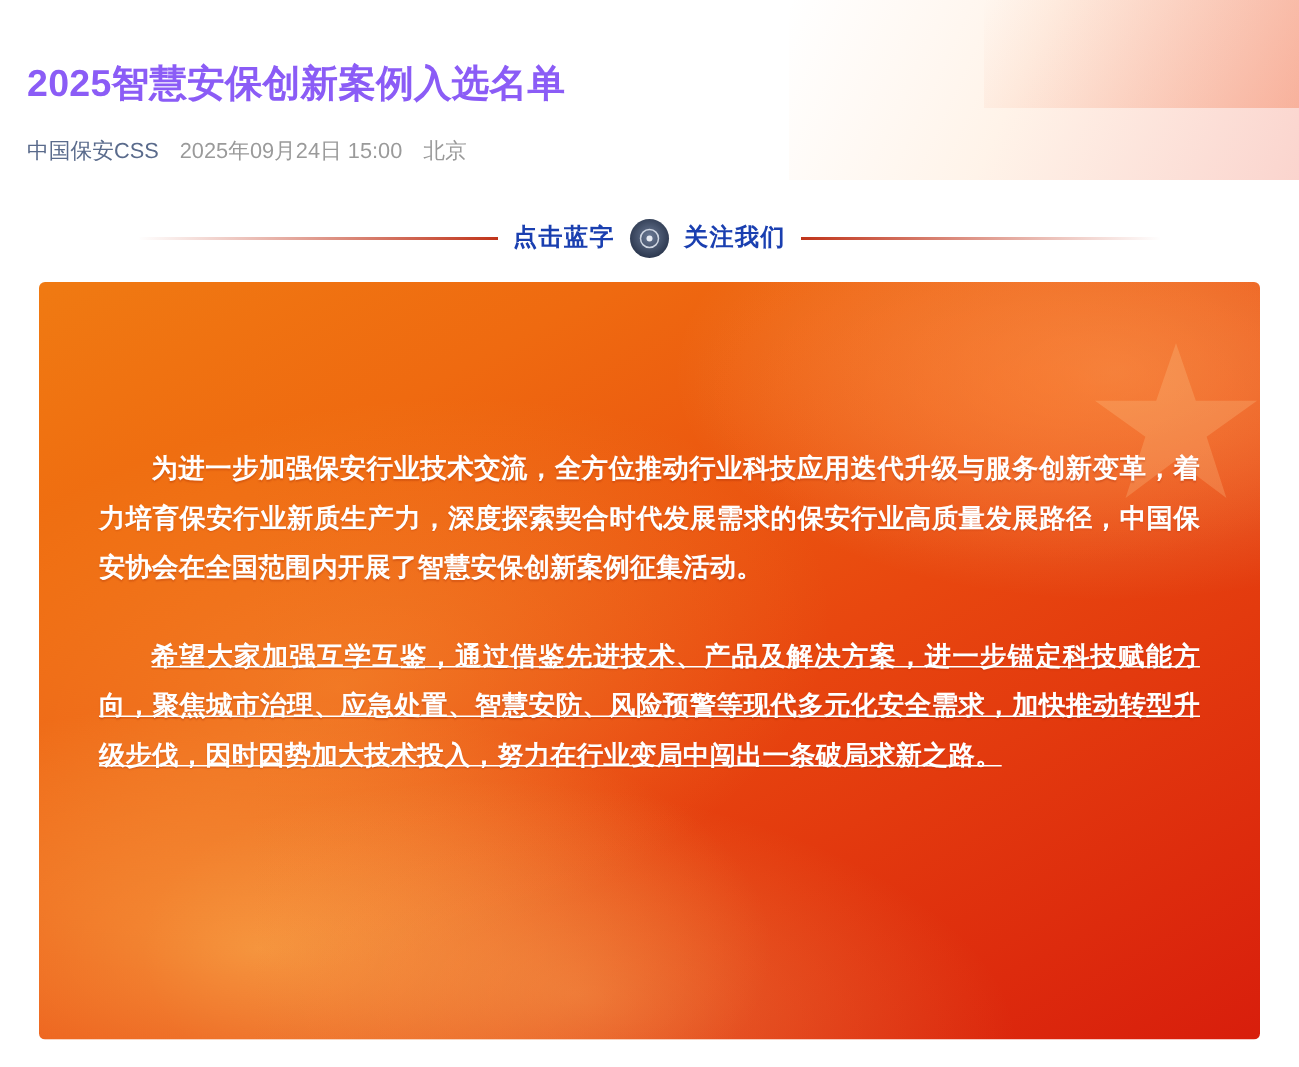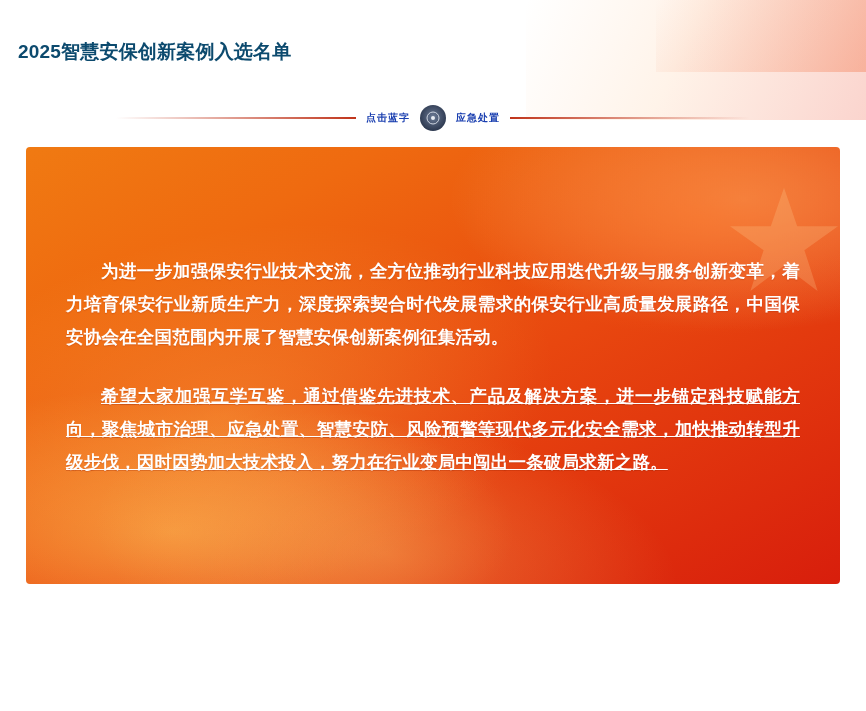--- a/index.html
+++ b/index.html
@@ -36,24 +36,24 @@
     pointer-events: none;
   }
 
   .article {
     position: relative;
     padding: 0 18px;
     box-sizing: border-box;
   }
 
   .title {
-    font-size: 19px;
+    font-size: 25px;
     line-height: 34px;
     font-weight: 700;
-    color: #0c4a6e;
+    color: #8b5cf6;
     padding-top: 22px;
     letter-spacing: 0.2px;
   }
 
   .meta {
     margin-top: 18px;
     font-size: 14.5px;
     color: #8c8c8c;
     display: flex;
     align-items: center;
@@ -77,21 +77,21 @@
   }
   .band .rule {
     height: 2px;
     background: linear-gradient(90deg, rgba(200,40,20,0) 0%, #c0341a 100%);
     flex: 0 0 240px;
   }
   .band .rule.right {
     background: linear-gradient(90deg, #c0341a 0%, rgba(200,40,20,0) 100%);
   }
   .band .txt {
-    font-size: 10px;
+    font-size: 16px;
     font-weight: 700;
     color: #1a3fb0;
     letter-spacing: 1px;
     white-space: nowrap;
   }
   .band .emblem {
     width: 26px;
     height: 26px;
     border-radius: 50%;
     background: radial-gradient(circle at 50% 45%, #6b7a95 0%, #2f3b52 70%, #1b2433 100%);
@@ -120,21 +120,21 @@
     transform: translate(-50%, -50%);
     border-radius: 50%;
     background: #e8ecf3;
   }
 
   
   .poster {
     margin-top: 14px;
     margin-left: 8px;
     margin-right: 8px;
-    height: 437px;
+    height: 505px;
     border-radius: 4px;
     position: relative;
     overflow: hidden;
     background:
       radial-gradient(ellipse 70% 55% at 18% 88%, rgba(255,200,90,0.55) 0%, rgba(255,160,50,0.0) 60%),
       radial-gradient(ellipse 60% 50% at 88% 12%, rgba(255,235,170,0.35) 0%, rgba(255,170,60,0.0) 60%),
       linear-gradient(152deg, #f07a12 0%, #ef6a10 22%, #e8470f 55%, #d81e0c 100%);
   }
   
   .poster .streak {
@@ -191,26 +191,31 @@
 </head>
 <body>
 
 <div class="corner-wash"></div>
 <div class="corner-wash2"></div>
 
 <div class="article">
 
   <h1 class="title">2025智慧安保创新案例入选名单</h1>
 
+  <div class="meta">
+    <span class="source">中国保安CSS</span>
+    <span class="date">2025年09月24日 15:00</span>
+    <span class="place">北京</span>
+  </div>
 
   <div class="band">
     <div class="rule"></div>
     <span class="txt">点击蓝字</span>
     <div class="emblem"></div>
-    <span class="txt">应急处置</span>
+    <span class="txt">关注我们</span>
     <div class="rule right"></div>
   </div>
 
   <div class="poster">
     <div class="streak s1"></div>
     <div class="streak s2"></div>
     <div class="streak s3"></div>
     <div class="star">
       <svg width="120" height="120" viewBox="0 0 100 100">
         <polygon points="50,4 61,36 95,36 67,56 78,90 50,69 22,90 33,56 5,36 39,36" fill="#ffd9a0"></polygon>

